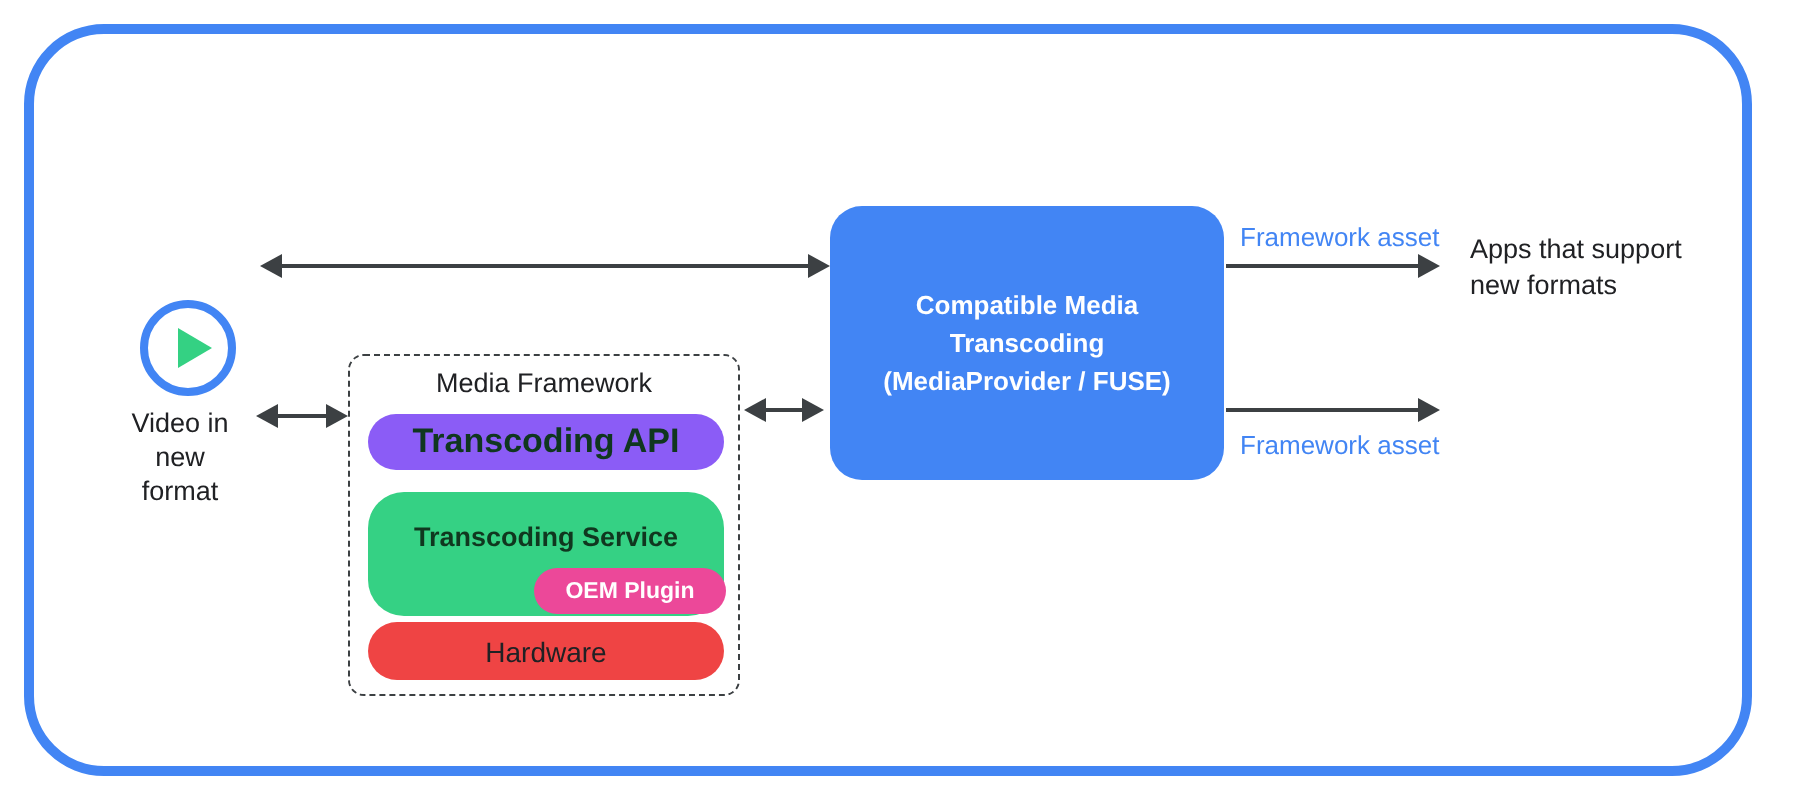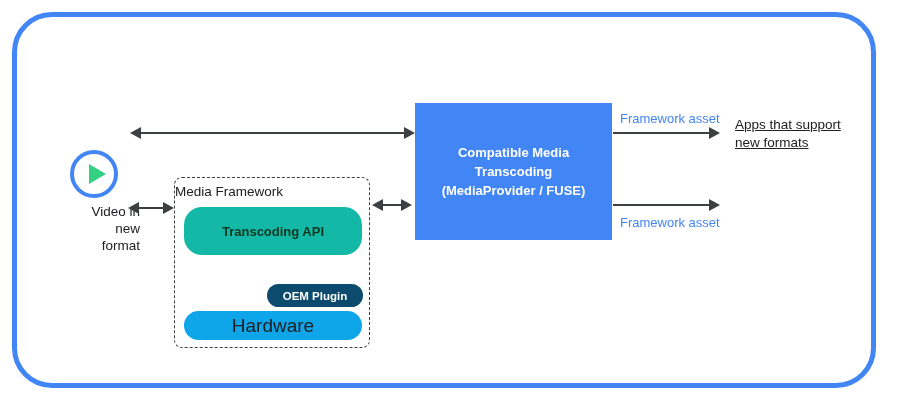--- a/index.html
+++ b/index.html
@@ -58,21 +58,21 @@
     border-left: 17px solid #34d183;
     border-top: 10px solid transparent;
     border-bottom: 10px solid transparent;
   }
 
   #video-caption {
     position: absolute;
     left: 40px;
     top: 203px;
     width: 100px;
-    text-align: right;
+    text-align: center;
     font-size: 13.5px;
     line-height: 17px;
     color: #202124;
     white-space: pre-line;
   }
 
   
   #media-framework {
     position: absolute;
     left: 174px;
@@ -82,42 +82,42 @@
     box-sizing: border-box;
     border: 1.5px dashed #3c4043;
     border-radius: 8px;
     background: #ffffff;
   }
   #mf-title {
     position: absolute;
     left: 0;
     top: 6px;
     width: 100%;
-    text-align: left;
+    text-align: center;
     font-size: 13.5px;
     color: #202124;
   }
 
   .pill {
     position: absolute;
     box-sizing: border-box;
     display: flex;
     align-items: center;
     justify-content: center;
     text-align: center;
   }
 
   #transcoding-api {
     left: 9px;
     top: 29px;
     width: 178px;
-    height: 48px;
-    background: #14b8a6;
+    height: 28px;
+    background: #8b5cf6;
     border-radius: 18px;
-    font-size: 13px;
+    font-size: 17px;
     font-weight: bold;
     color: #10371f;
   }
   #transcoding-service {
     left: 9px;
     top: 68px;
     width: 178px;
     height: 62px;
     background: #35d184;
     border-radius: 18px;
@@ -125,47 +125,47 @@
     font-weight: bold;
     color: #10371f;
     align-items: flex-start;
     padding-top: 15px;
   }
   #oem-plugin {
     left: 92px;
     top: 106px;
     width: 96px;
     height: 23px;
-    background: #0c4a6e;
+    background: #ec4899;
     border-radius: 12px;
     font-size: 11.5px;
     font-weight: bold;
     color: #ffffff;
     z-index: 3;
   }
   #hardware {
     left: 9px;
     top: 133px;
     width: 178px;
     height: 29px;
-    background: #0ea5e9;
+    background: #ef4444;
     border-radius: 15px;
-    font-size: 19px;
+    font-size: 14px;
     color: #202124;
   }
 
   
   #cmt-box {
     position: absolute;
     left: 415px;
     top: 103px;
     width: 197px;
     height: 137px;
     background: #4285f4;
-    border-radius: 0;
+    border-radius: 16px;
     display: flex;
     align-items: center;
     justify-content: center;
     text-align: center;
     color: #ffffff;
     font-size: 13px;
     font-weight: bold;
     line-height: 19px;
     white-space: pre-line;
     padding: 0 8px;
@@ -224,21 +224,20 @@
   }
   #label-original   { left: 620px; top: 111px; }
   #label-transcoded { left: 620px; top: 215px; }
 
   .apps-label {
     position: absolute;
     font-size: 13.5px;
     line-height: 18px;
     color: #202124;
     white-space: pre-line;
-    text-decoration: underline;
   }
   #apps-support    { left: 735px; top: 116px; }
   #apps-no-support { left: 735px; top: 194px; }
 </style>
 </head>
 <body>
 
 <div id="canvas">
 
   <div id="outer-frame"></div>
@@ -257,20 +256,21 @@
 
   <div class="arrow-line" id="arrow-v-line"></div>
   <div class="arrow-head left" id="arrow-v-headL"></div>
   <div class="arrow-head right" id="arrow-v-headR"></div>
 
   <div id="media-framework">
     <div id="mf-title">Media Framework</div>
 
     <div class="pill" id="transcoding-api">Transcoding API</div>
 
+    <div class="pill" id="transcoding-service">Transcoding Service</div>
 
     <div class="pill" id="oem-plugin">OEM Plugin</div>
 
     <div class="pill" id="hardware">Hardware</div>
   </div>
 
   <div class="arrow-line" id="arrow-f-line"></div>
   <div class="arrow-head left" id="arrow-f-headL"></div>
   <div class="arrow-head right" id="arrow-f-headR"></div>
 

